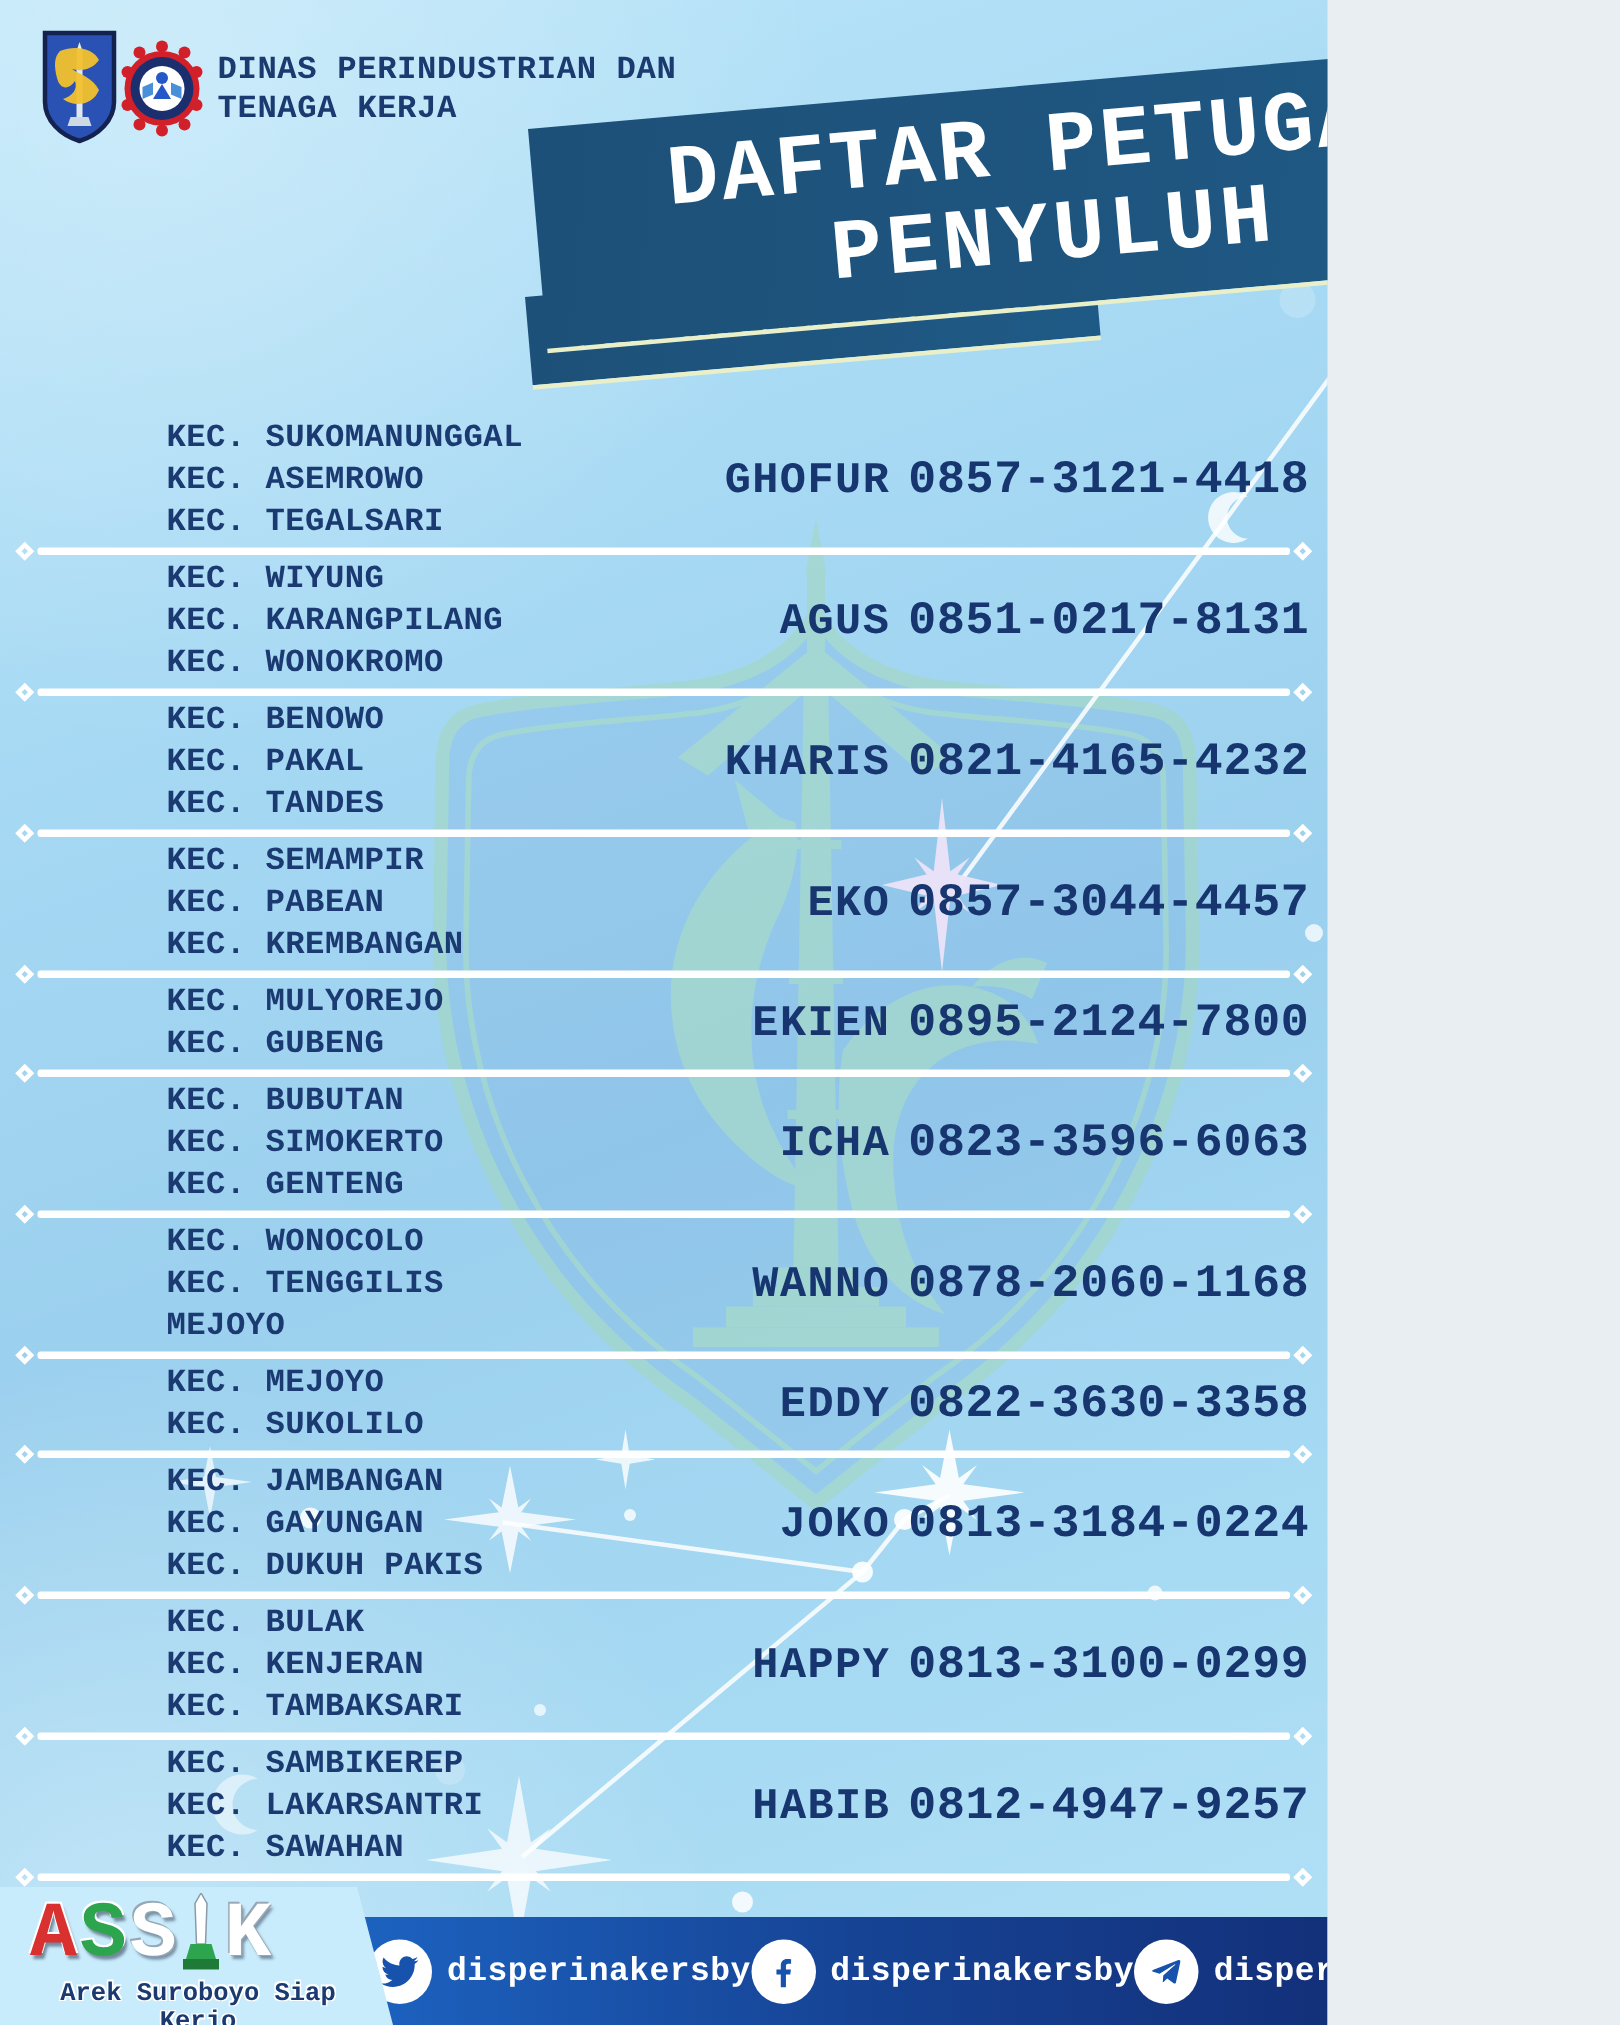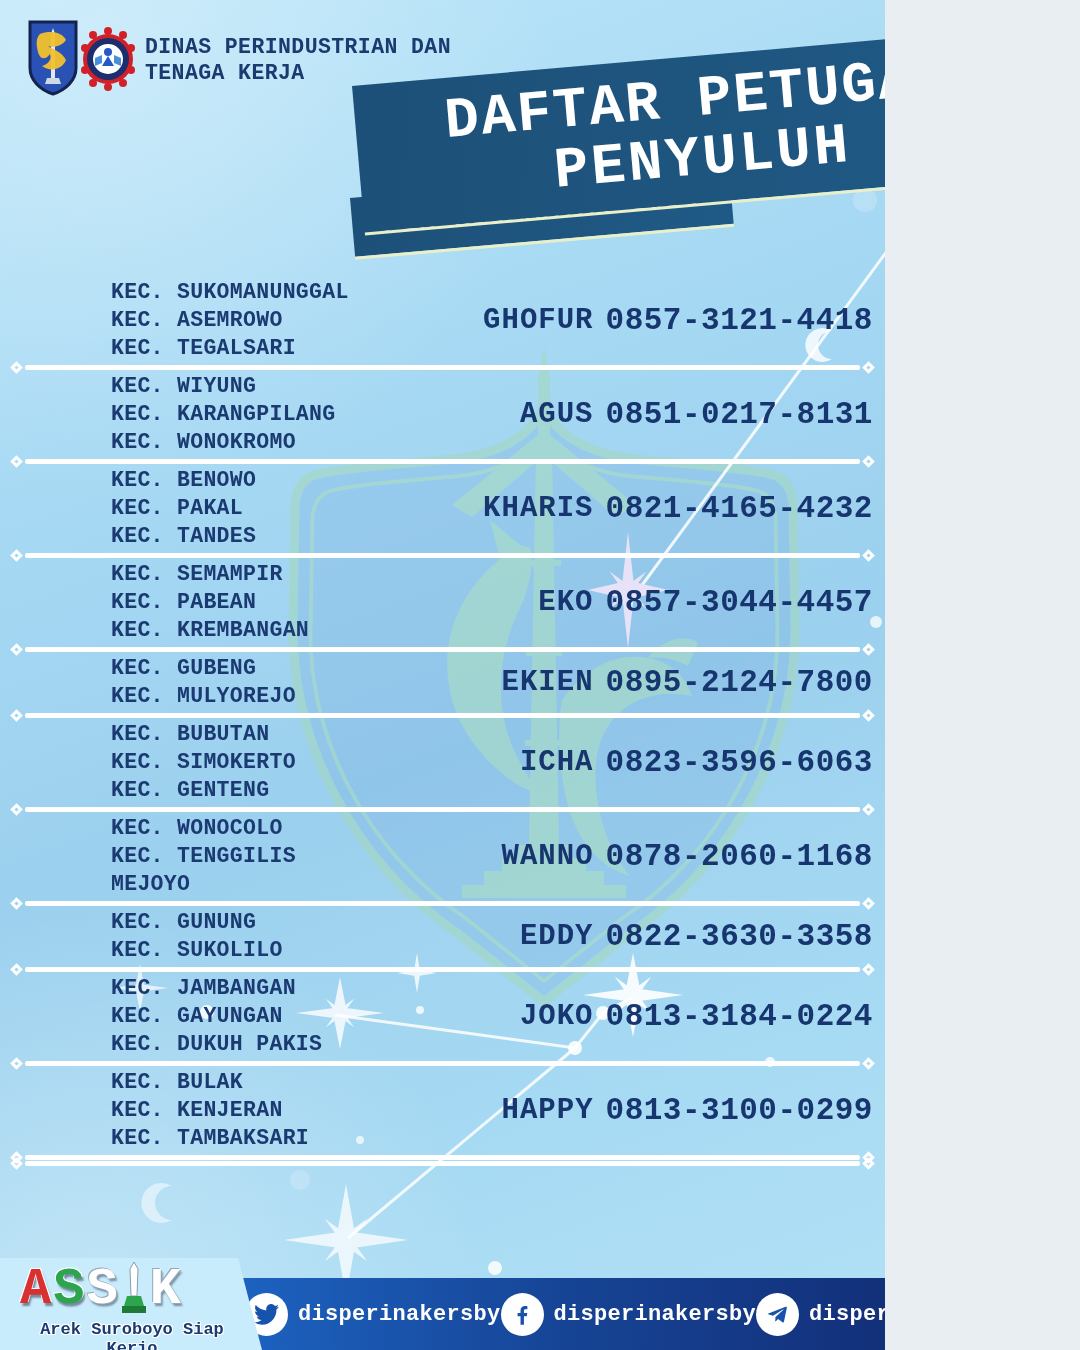--- a/index.html
+++ b/index.html
@@ -265,22 +265,22 @@
   </div>
 
   <div class="divider">
     <span class="dmd"></span>
     <span class="ln"></span>
     <span class="dmd"></span>
   </div>
 
   <div class="row">
     <div class="col-d">
+          <div class="district">KEC. MULYOREJO</div>
           <div class="district">KEC. GUBENG</div>
-          <div class="district">KEC. MULYOREJO</div>
         </div>
     <div class="col-n">EKIEN</div>
     <div class="col-p">0895-2124-7800</div>
   </div>
 
   <div class="divider">
     <span class="dmd"></span>
     <span class="ln"></span>
     <span class="dmd"></span>
   </div>
@@ -311,21 +311,21 @@
   </div>
 
   <div class="divider">
     <span class="dmd"></span>
     <span class="ln"></span>
     <span class="dmd"></span>
   </div>
 
   <div class="row">
     <div class="col-d">
-          <div class="district">KEC. GUNUNG</div>
+          <div class="district">KEC. MEJOYO</div>
           <div class="district">KEC. SUKOLILO</div>
         </div>
     <div class="col-n">EDDY</div>
     <div class="col-p">0822-3630-3358</div>
   </div>
 
   <div class="divider">
     <span class="dmd"></span>
     <span class="ln"></span>
     <span class="dmd"></span>
@@ -356,20 +356,29 @@
     <div class="col-n">HAPPY</div>
     <div class="col-p">0813-3100-0299</div>
   </div>
 
   <div class="divider">
     <span class="dmd"></span>
     <span class="ln"></span>
     <span class="dmd"></span>
   </div>
 
+  <div class="row">
+    <div class="col-d">
+          <div class="district">KEC. SAMBIKEREP</div>
+          <div class="district">KEC. LAKARSANTRI</div>
+          <div class="district">KEC. SAWAHAN</div>
+        </div>
+    <div class="col-n">HABIB</div>
+    <div class="col-p">0812-4947-9257</div>
+  </div>
 
   <div class="divider">
     <span class="dmd"></span>
     <span class="ln"></span>
     <span class="dmd"></span>
   </div>
 </div>
 
   <div class="footer-bar">
     <div class="socials">

